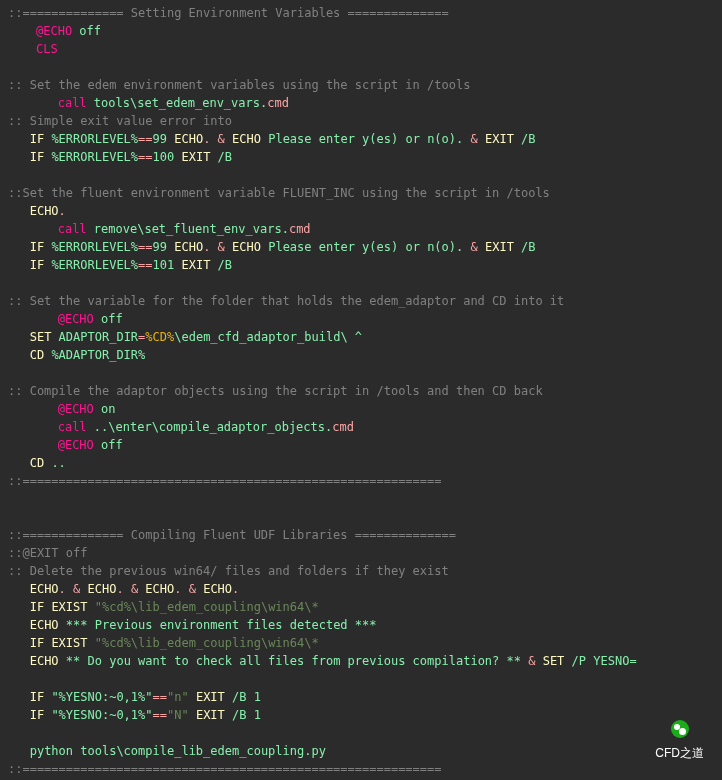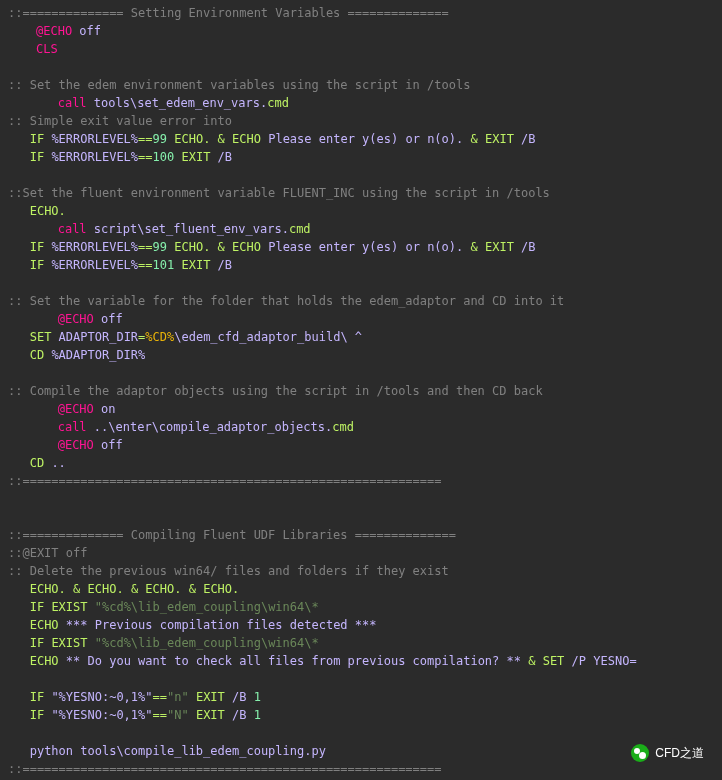--- a/index.html
+++ b/index.html
@@ -10,37 +10,38 @@
   line-height: 1.5;
   color: #a9b7c6;
   padding: 4px 8px;
   width: 722px;
   height: 780px;
   overflow: hidden;
   position: relative;
 }
 pre { white-space: pre; font-family: inherit; }
 .c-comment { color: #808080; }
-.c-keyword { color: #bef264; }
+.c-keyword { color: #fef9c3; }
 .c-pink { color: #ff1493; padding-left: 28px; }
-.c-orange { color: #bef264; }
+.c-orange { color: #fca5a5; }
 .c-yellow { color: #eab308; }
 .c-cyan { color: #86efac; }
 .c-string { color: #6a8759; }
-.c-white { color: #c4b5fd; }
+.c-white { color: #86efac; }
 .watermark {
   position: absolute;
   bottom: 18px;
   right: 18px;
   color: #ffffff;
   font-family: sans-serif;
   font-size: 12px;
   display: flex;
   align-items: center;
   gap: 6px;
+  flex-direction: column;
 }
 .watermark-icon {
   width: 18px;
   height: 18px;
   border-radius: 50%;
   background: #1aad19;
   display: flex;
   align-items: center;
   justify-content: center;
   position: relative;
@@ -74,21 +75,21 @@
 <span class="c-pink">CLS</span>
 
 <span class="c-comment">:: Set the edem environment variables using the script in /tools</span>
    <span class="c-pink">call</span> <span class="c-white">tools\set_edem_env_vars.</span><span class="c-orange">cmd</span>
 <span class="c-comment">:: Simple exit value error into</span>
    <span class="c-keyword">IF</span> <span class="c-white">%ERRORLEVEL%</span><span class="c-orange">==</span><span class="c-cyan">99</span> <span class="c-keyword">ECHO</span><span class="c-orange">.</span> <span class="c-orange">&amp; </span><span class="c-keyword">ECHO</span> <span class="c-white">Please enter y(es) or n(o).</span> <span class="c-orange">&amp; </span><span class="c-keyword">EXIT</span> <span class="c-white">/B</span>
    <span class="c-keyword">IF</span> <span class="c-white">%ERRORLEVEL%</span><span class="c-orange">==</span><span class="c-cyan">100</span> <span class="c-keyword">EXIT</span> <span class="c-white">/B</span>
 
 <span class="c-comment">::Set the fluent environment variable FLUENT_INC using the script in /tools</span>
    <span class="c-keyword">ECHO</span><span class="c-orange">.</span>
-   <span class="c-pink">call</span> <span class="c-white">script\set_fluent_env_vars.</span><span class="c-orange">cmd</span>
+   <span class="c-pink">call</span> <span class="c-white">remove\set_fluent_env_vars.</span><span class="c-orange">cmd</span>
    <span class="c-keyword">IF</span> <span class="c-white">%ERRORLEVEL%</span><span class="c-orange">==</span><span class="c-cyan">99</span> <span class="c-keyword">ECHO</span><span class="c-orange">.</span> <span class="c-orange">&amp; </span><span class="c-keyword">ECHO</span> <span class="c-white">Please enter y(es) or n(o).</span> <span class="c-orange">&amp; </span><span class="c-keyword">EXIT</span> <span class="c-white">/B</span>
    <span class="c-keyword">IF</span> <span class="c-white">%ERRORLEVEL%</span><span class="c-orange">==</span><span class="c-cyan">101</span> <span class="c-keyword">EXIT</span> <span class="c-white">/B</span>
 
 <span class="c-comment">:: Set the variable for the folder that holds the edem_adaptor and CD into it</span>
    <span class="c-pink">@ECHO</span> <span class="c-white">off</span>
    <span class="c-keyword">SET</span> <span class="c-white">ADAPTOR_DIR</span><span class="c-orange">=</span><span class="c-yellow">%CD%</span><span class="c-white">\edem_cfd_adaptor_build\ ^</span>
    <span class="c-keyword">CD</span> <span class="c-white">%ADAPTOR_DIR%</span>
 
 <span class="c-comment">:: Compile the adaptor objects using the script in /tools and then CD back</span>
    <span class="c-pink">@ECHO</span> <span class="c-white">on</span>
@@ -96,21 +97,21 @@
    <span class="c-pink">@ECHO</span> <span class="c-white">off</span>
    <span class="c-keyword">CD</span> <span class="c-white">..</span>
 <span class="c-comment">::==========================================================</span>
 
 
 <span class="c-comment">::============== Compiling Fluent UDF Libraries ==============</span>
 <span class="c-comment">::@EXIT off</span>
 <span class="c-comment">:: Delete the previous win64/ files and folders if they exist</span>
    <span class="c-keyword">ECHO</span><span class="c-orange">.</span> <span class="c-orange">&amp; </span><span class="c-keyword">ECHO</span><span class="c-orange">.</span> <span class="c-orange">&amp; </span><span class="c-keyword">ECHO</span><span class="c-orange">.</span> <span class="c-orange">&amp; </span><span class="c-keyword">ECHO</span><span class="c-orange">.</span>
    <span class="c-keyword">IF</span> <span class="c-keyword">EXIST</span> <span class="c-string">"%cd%\lib_edem_coupling\win64\*</span>
-   <span class="c-keyword">ECHO</span> <span class="c-white">*** Previous compilation files detected ***</span>
+   <span class="c-keyword">ECHO</span> <span class="c-white">*** Previous environment files detected ***</span>
    <span class="c-keyword">IF</span> <span class="c-keyword">EXIST</span> <span class="c-string">"%cd%\lib_edem_coupling\win64\*</span>
    <span class="c-keyword">ECHO</span> <span class="c-white">** Do you want to check all files from previous compilation? ** </span><span class="c-orange">&amp;</span> <span class="c-keyword">SET</span> <span class="c-white">/P YESNO=</span>
 
    <span class="c-keyword">IF</span> <span class="c-white">"%YESNO:~0,1%"</span><span class="c-orange">==</span><span class="c-string">"n"</span> <span class="c-keyword">EXIT</span> <span class="c-white">/B</span> <span class="c-cyan">1</span>
    <span class="c-keyword">IF</span> <span class="c-white">"%YESNO:~0,1%"</span><span class="c-orange">==</span><span class="c-string">"N"</span> <span class="c-keyword">EXIT</span> <span class="c-white">/B</span> <span class="c-cyan">1</span>
 
    <span class="c-white">python tools\compile_lib_edem_coupling.py</span>
 <span class="c-comment">::==========================================================</span></pre>
 <div class="watermark">
   <span class="watermark-icon"></span>

